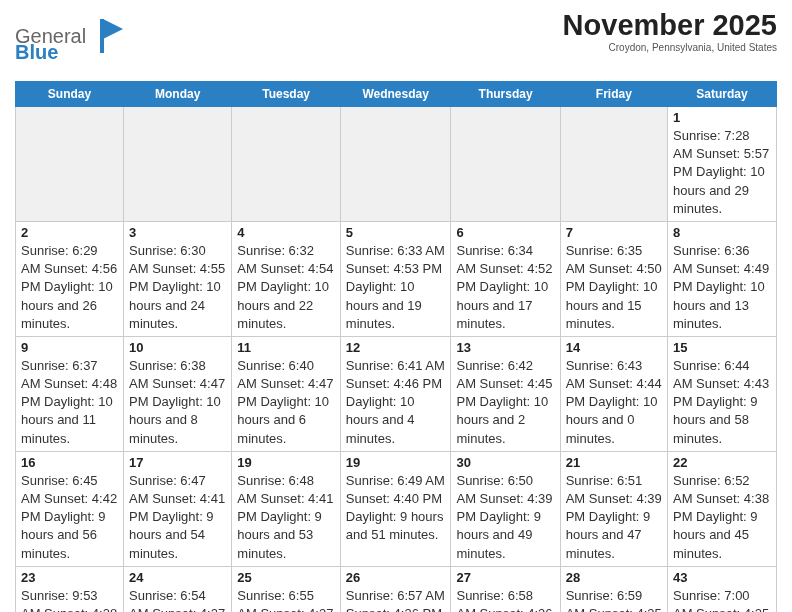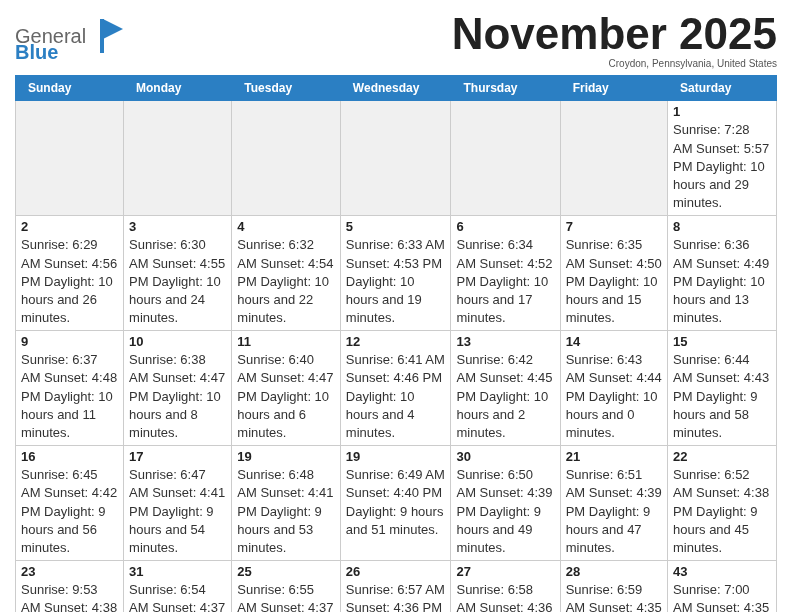--- a/index.html
+++ b/index.html
@@ -14,56 +14,56 @@
     .page {
       width: 792px;
       background: #fff;
       padding: 10px 15px 10px 15px;
     }
 
     .header {
       display: flex;
       justify-content: space-between;
       align-items: flex-start;
-      margin-bottom: 6px;
+      margin-bottom: 14px;
     }
 
     .logo {
       display: flex;
       align-items: center;
       margin-top: 5px;
     }
 
     .title-area {
       text-align: right;
     }
 
     .month-title {
-      font-size: 44px;
+      font-size: 29px;
       font-weight: bold;
       color: #222;
       line-height: 1.1;
     }
 
     .location {
       font-size: 10px;
       color: #555;
     }
 
     
     .calendar {
       width: 100%;
       border-collapse: collapse;
       font-size: 11px;
     }
 
     .calendar th {
       background: #2b7fc3;
       color: #fff;
-      text-align: left;
+      text-align: center;
       padding: 5px 12px;
       font-size: 12px;
       font-weight: bold;
       border: 1px solid #2b7fc3;
     }
 
     .calendar td {
       border: 1px solid #ccc;
       vertical-align: top;
       padding: 3px 5px;
@@ -277,21 +277,21 @@
           </td>
         </tr>
         <tr class="week-row">
           <td>
             <span class="day-number">23</span>
             <div class="day-info">Sunrise: 9:53 AM
 Sunset: 4:38 PM
 Daylight: 9 hours and 44 minutes.</div>
           </td>
           <td>
-            <span class="day-number">31</span>
+            <span class="day-number">24</span>
             <div class="day-info">Sunrise: 6:54 AM
 Sunset: 4:37 PM
 Daylight: 9 hours and 42 minutes.</div>
           </td>
           <td>
             <span class="day-number">25</span>
             <div class="day-info">Sunrise: 6:55 AM
 Sunset: 4:37 PM
 Daylight: 9 hours and 41 minutes.</div>
           </td>

